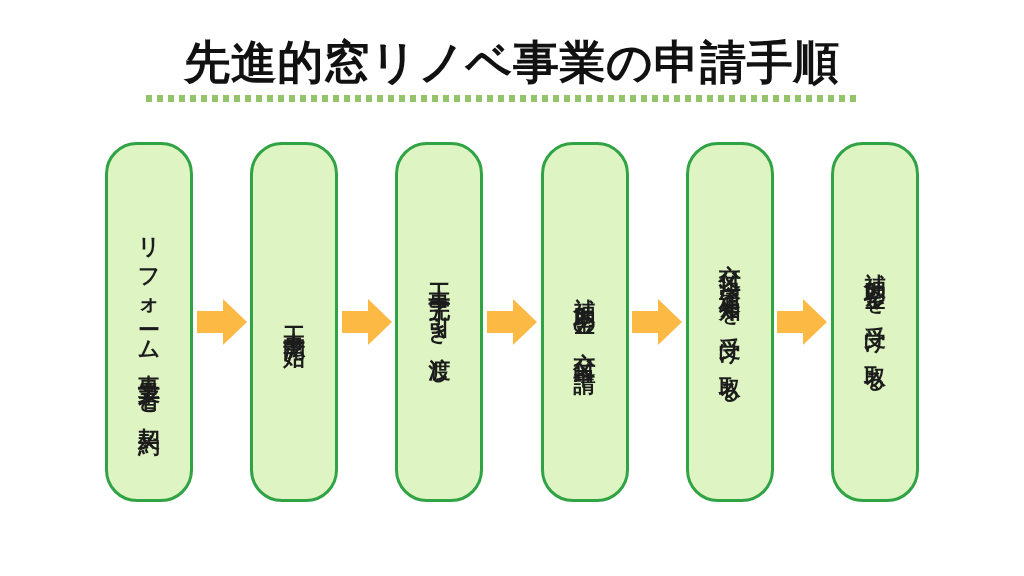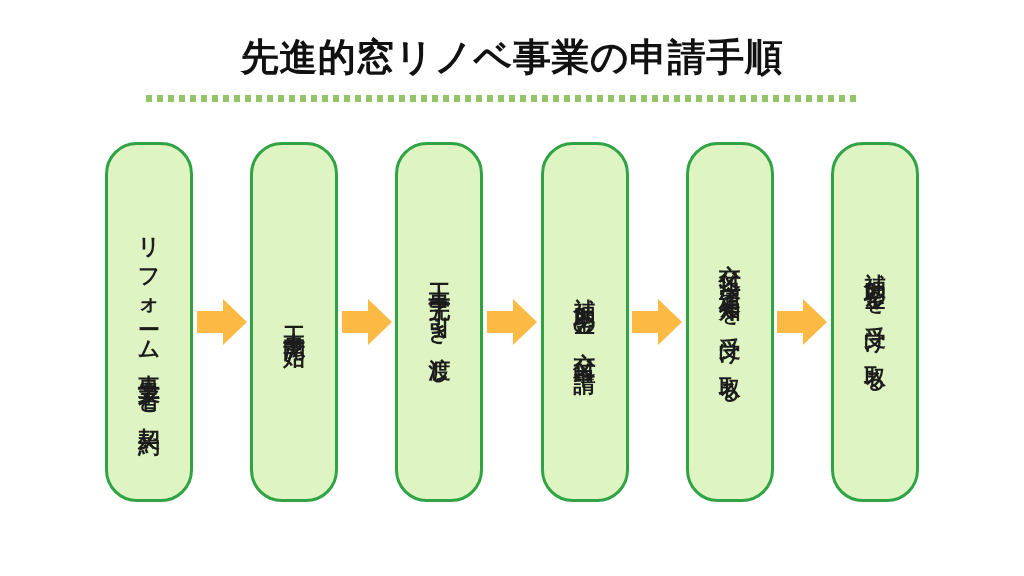--- a/index.html
+++ b/index.html
@@ -15,21 +15,21 @@
     overflow: hidden;
     font-family: "DejaVu Sans", sans-serif;
   }
   .page-title {
     position: absolute;
     top: 36px;
     left: 0;
     width: 100%;
     margin: 0;
     text-align: center;
-    font-size: 38px;
+    font-size: 46px;
     font-weight: 800;
     letter-spacing: 0.5px;
     color: var(--title-text, #111111);
     line-height: 1.15;
   }
   .dotted-divider {
     position: absolute;
     top: 95px;
     left: 146px;
     width: 710px;

